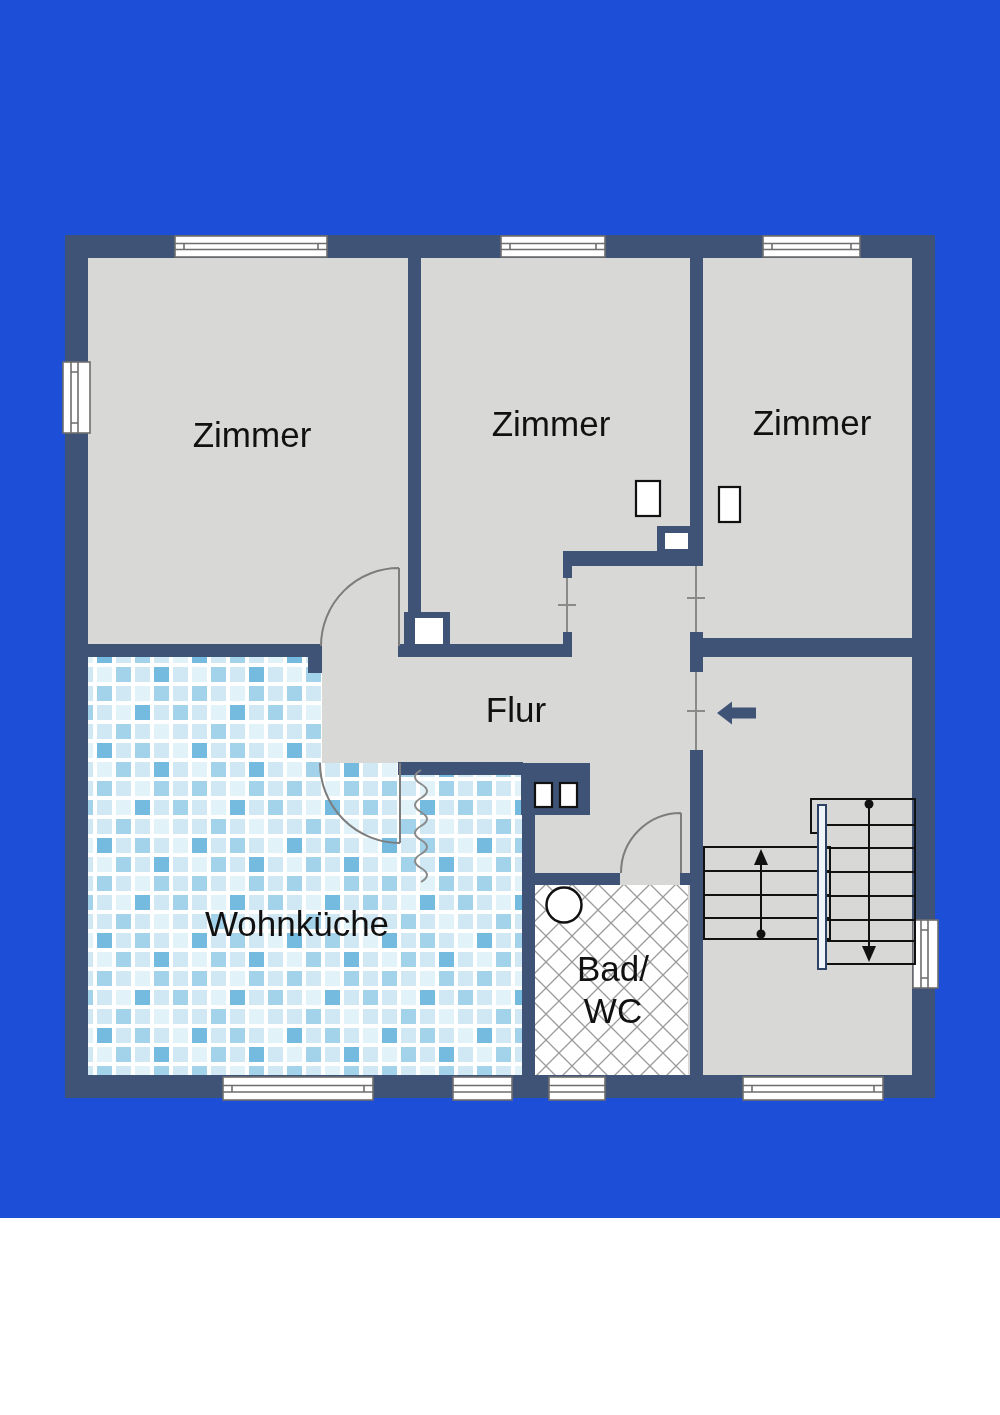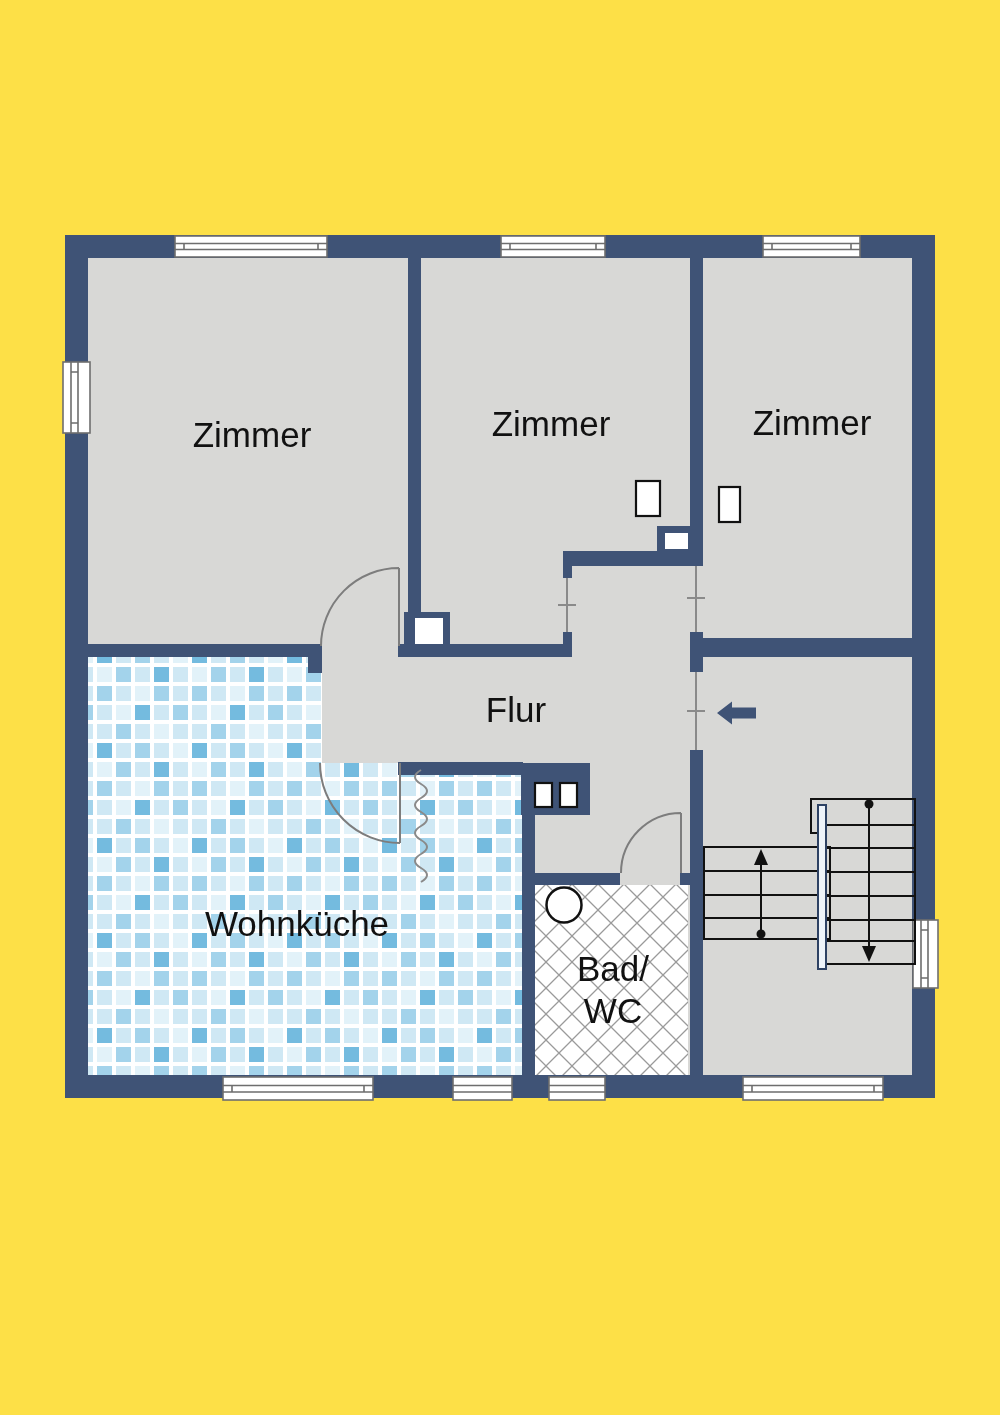--- a/index.html
+++ b/index.html
@@ -1,16 +1,16 @@
 <!DOCTYPE html>
 <html><head>
 <meta charset="utf-8">
 <style>
   html,body{margin:0;padding:0;background:#ffffff;}
-  .page{position:relative;width:1000px;height:1415px;background:#fde047;overflow:hidden;
+  .page{position:relative;width:1000px;height:1218px;background:#1d4ed8;overflow:hidden;
         font-family:"Liberation Sans", sans-serif;}
   svg{display:block;}
   text{font-family:"Liberation Sans", sans-serif;fill:#111111;}
   .room-label{font-size:35px;}
 </style>
 </head>
 <body>
 
 <div class="page">
 <svg width="1000" height="1415" viewBox="0 0 1000 1415">

